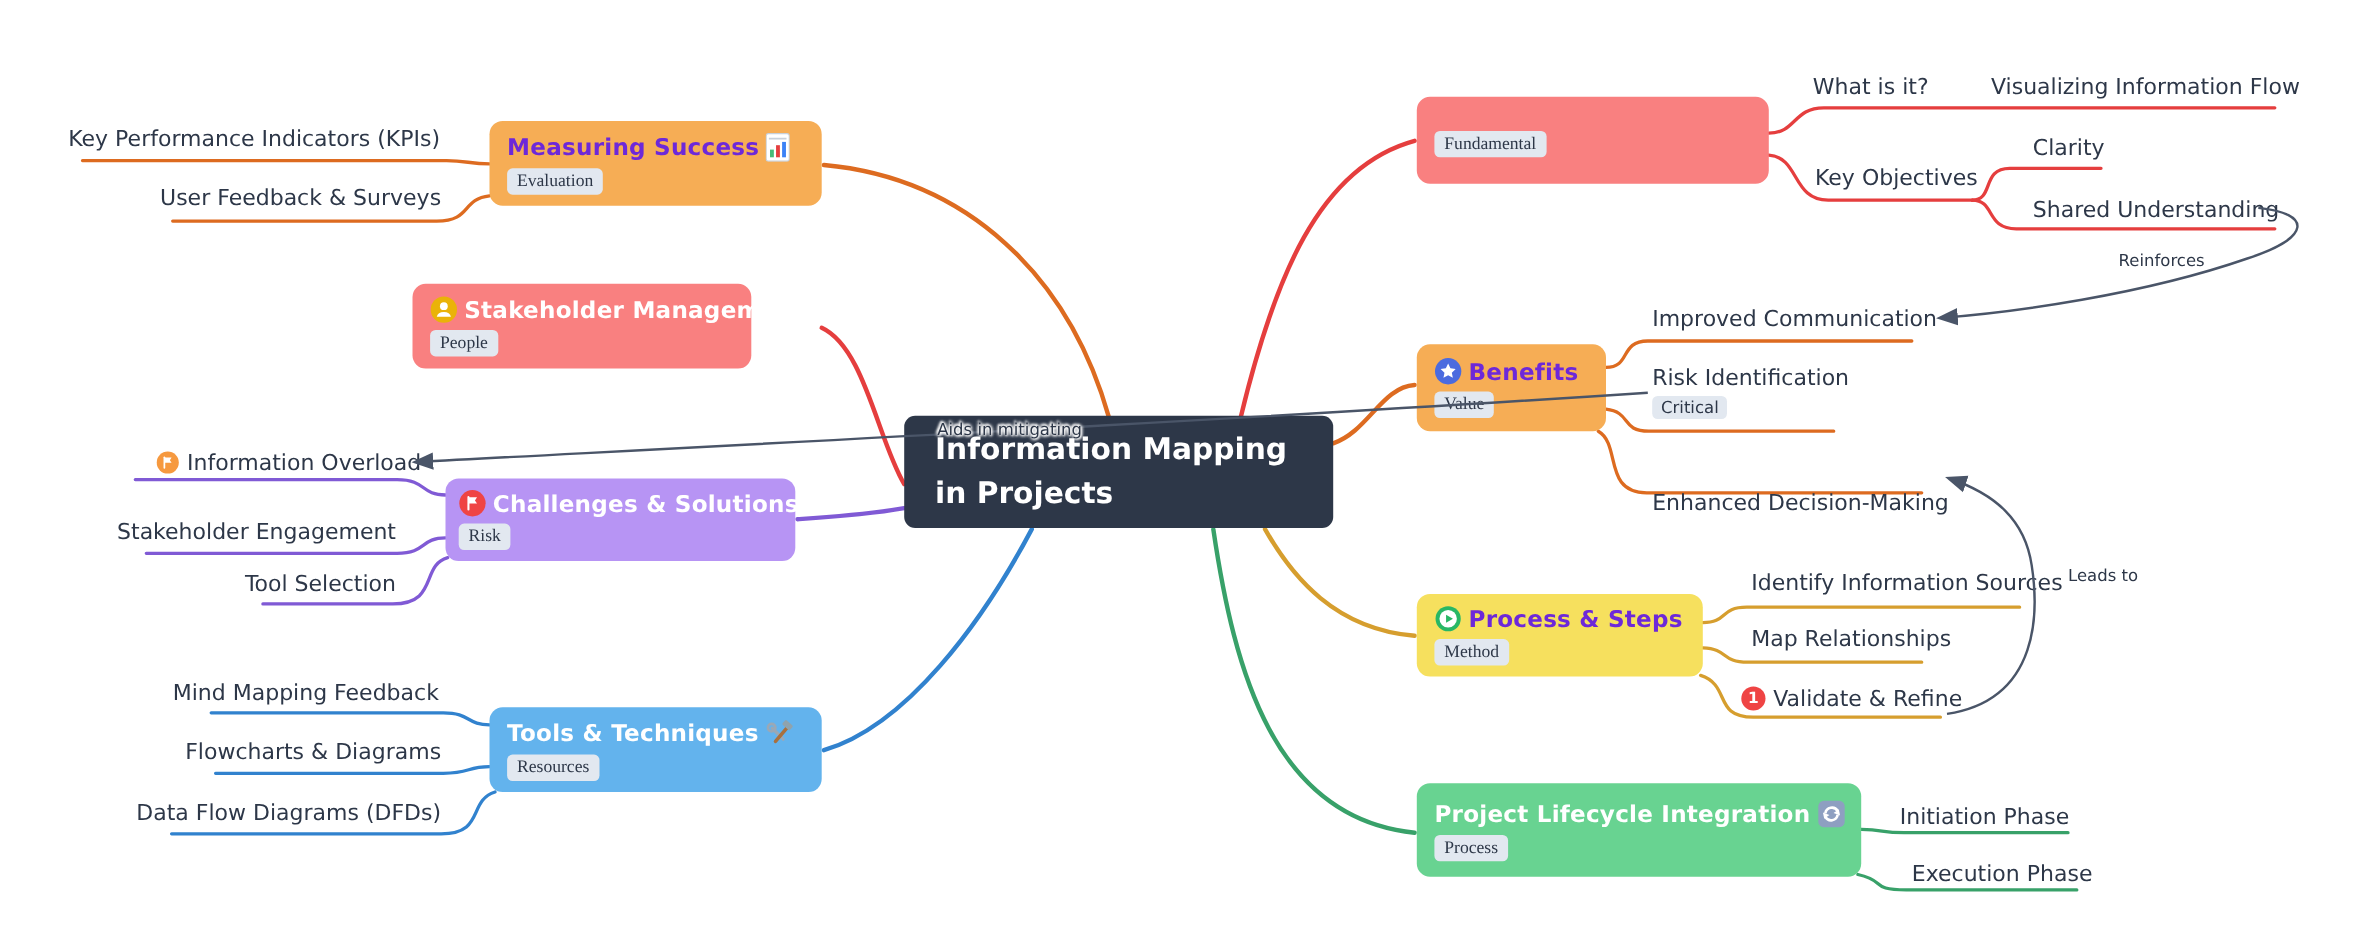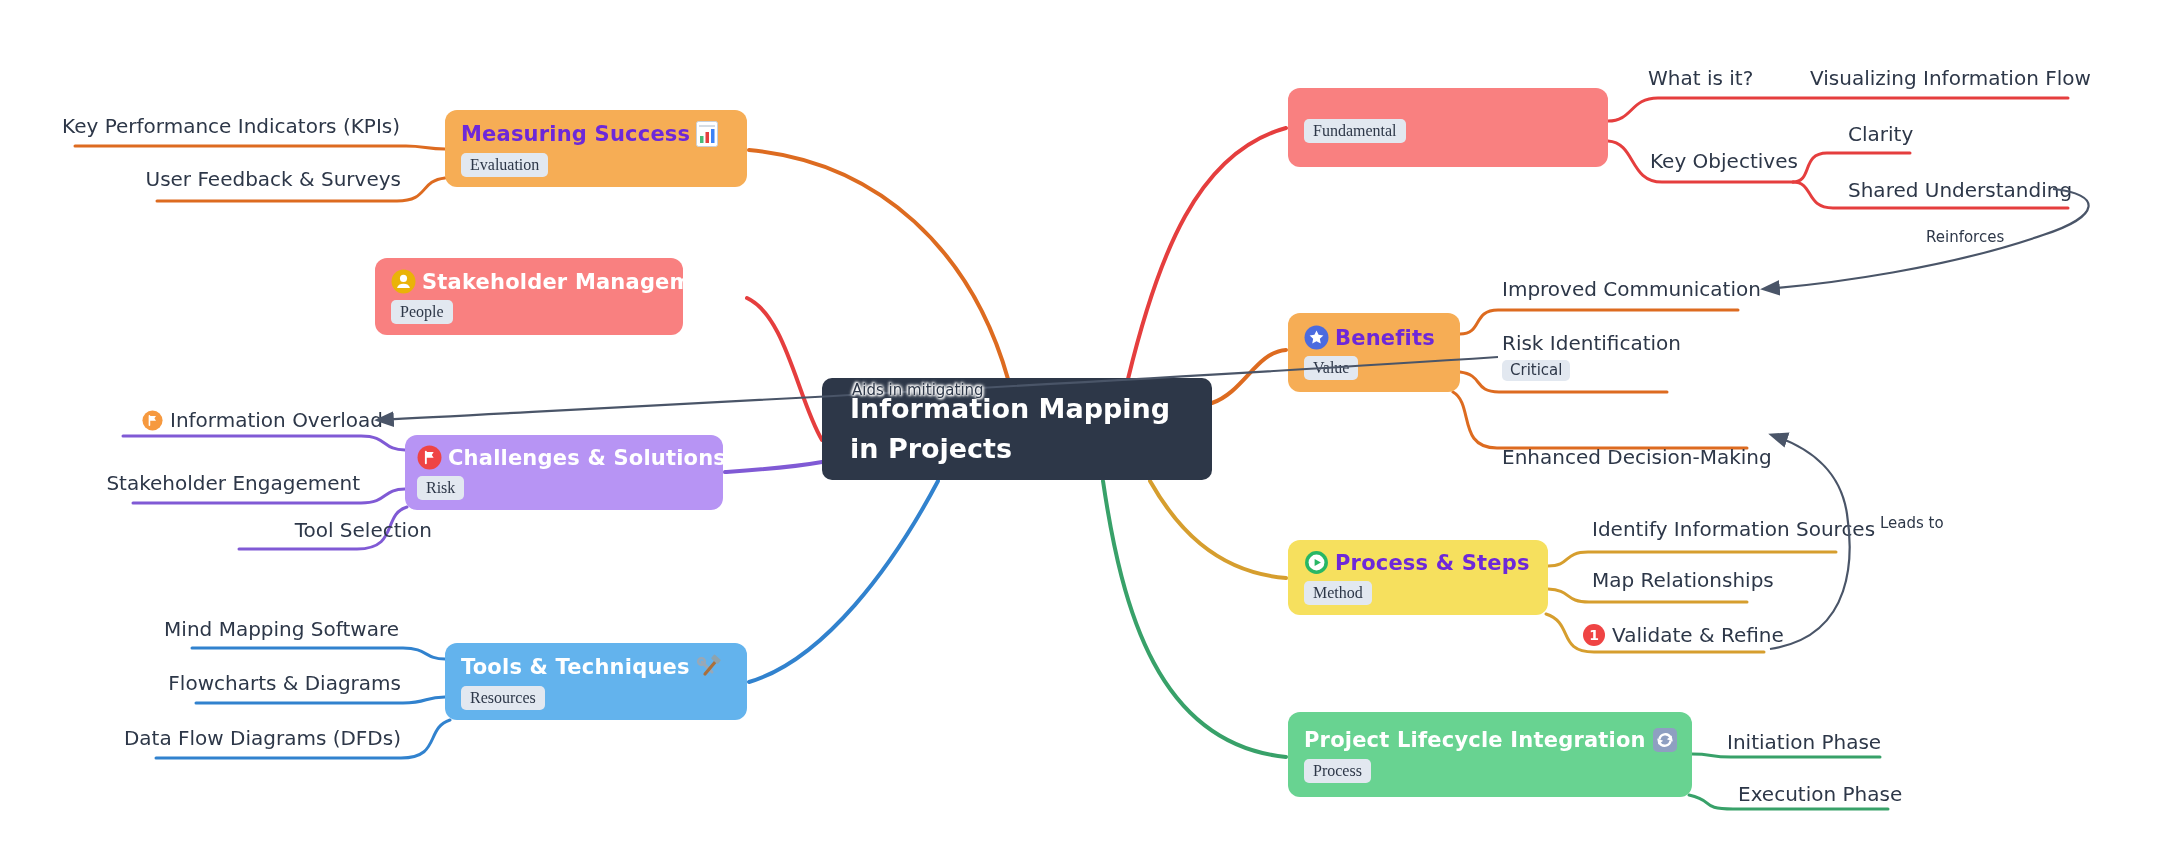--- a/index.html
+++ b/index.html
@@ -206,22 +206,22 @@
       <svg width="21" height="21" viewBox="0 0 24 24">
         <circle cx="12" cy="12" r="11.5" fill="#f6993f"></circle>
         <path d="M8.5 6.5 v11" stroke="#fff" stroke-width="1.8" stroke-linecap="round"></path>
         <path d="M8.5 6.8 h7.5 l-1.8 2.7 1.8 2.7 h-7.5 z" fill="#fff"></path>
       </svg>
     </span>
     <span>Information Overload</span>
   </div>
 
   <div class="sub" style="right:1801px;top:470px;">Stakeholder Engagement</div>
-  <div class="sub" style="right:1729px;top:517px;">Tool Selection</div>
-  <div class="sub" style="right:1762px;top:616px;">Mind Mapping Software</div>
+  <div class="sub" style="right:1801px;top:517px;">Tool Selection</div>
+  <div class="sub" style="right:1762px;top:616px;">Mind Mapping Feedback</div>
   <div class="sub" style="right:1760px;top:670px;">Flowcharts &amp; Diagrams</div>
   <div class="sub" style="right:1760px;top:725px;">Data Flow Diagrams (DFDs)</div>
 
   <div class="sub" style="left:1648px;top:65px;">What is it?</div>
   <div class="sub" style="left:1810px;top:65px;">Visualizing Information Flow</div>
   <div class="sub" style="left:1650px;top:148px;">Key Objectives</div>
   <div class="sub" style="left:1848px;top:121px;">Clarity</div>
   <div class="sub" style="left:1848px;top:177px;">Shared Understanding</div>
 
   <div class="sub" style="left:1502px;top:276px;">Improved Communication</div>

